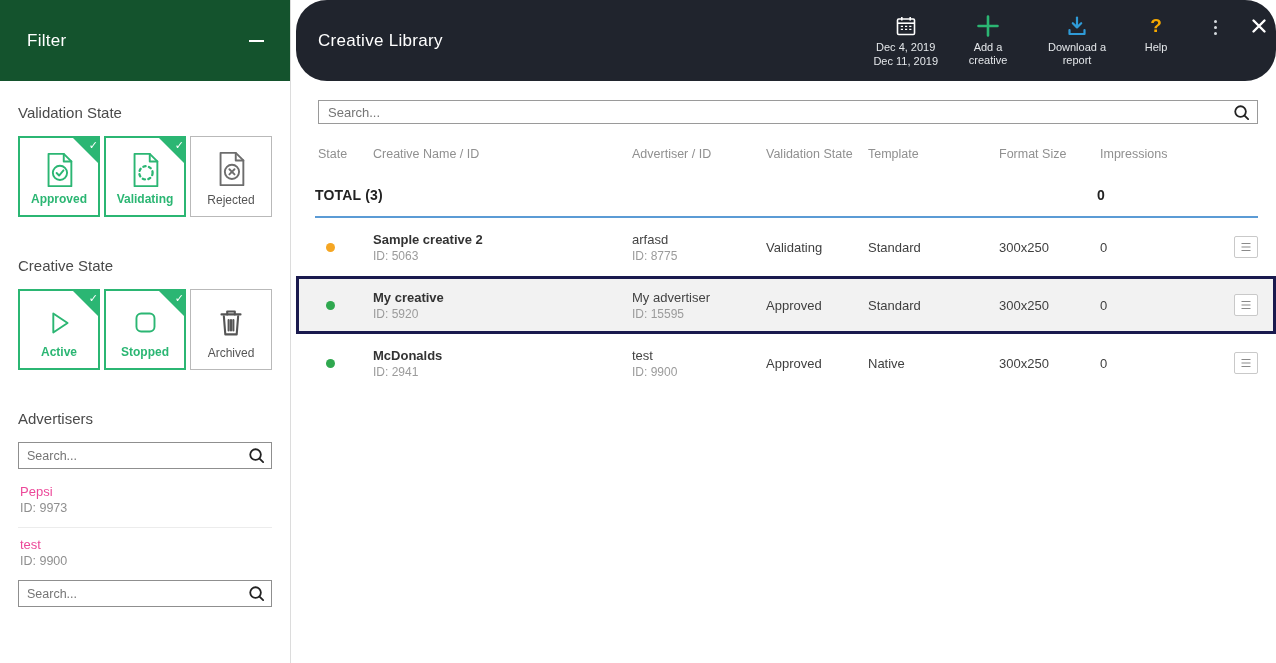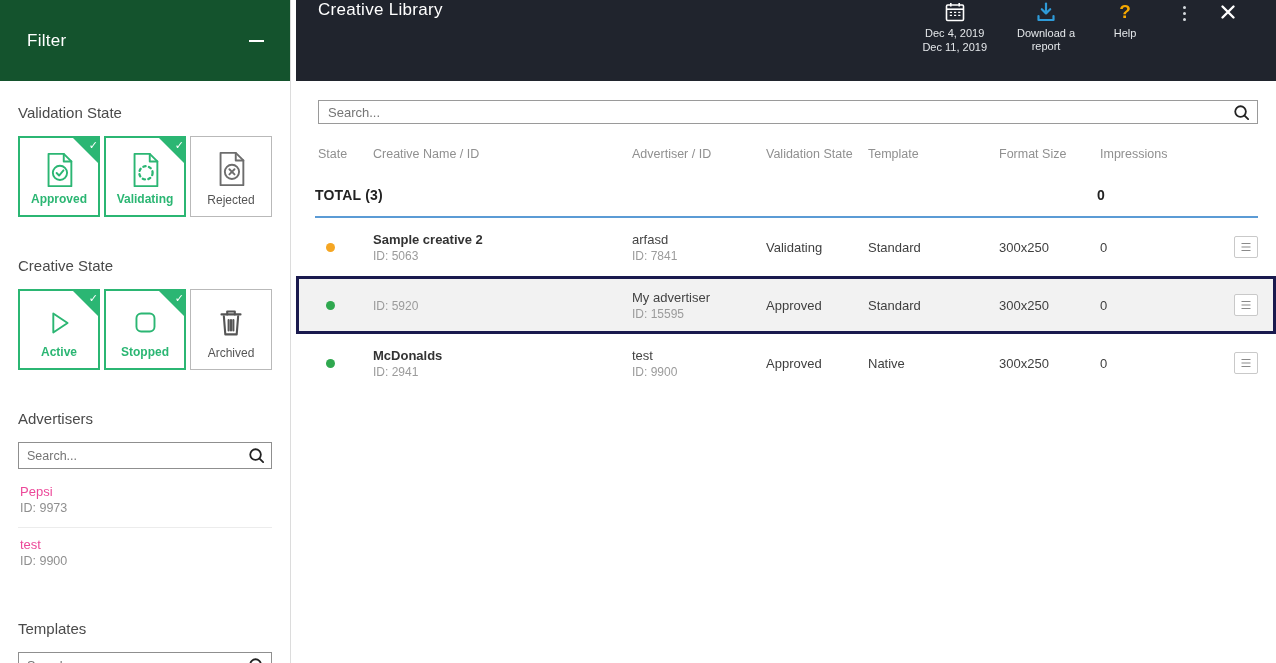--- a/index.html
+++ b/index.html
@@ -38,21 +38,21 @@
   .side-search .mag { position:absolute; right:6px; top:4px; line-height:0; cursor:pointer; }
 
   .side-item { padding:9px 2px 12px; border-bottom:1px solid #ececec; cursor:pointer; }
   .side-item:last-child { border-bottom:none; }
   .side-item .nm { display:block; font-size:13px; color:#ec4899; }
   .side-item .id { display:block; font-size:12.5px; color:#8f8f8f; margin-top:2px; }
 
   
   .main { flex:1 1 auto; display:flex; flex-direction:column; background:#fff; }
   .main-header { height:81px; flex:0 0 81px; background:#20242d; color:#fff;
-                 display:flex; padding:0 32px 0 22px; }
+                 display:flex; align-items:center; padding:0 1px 0 22px;border-radius:31px; }
   .main-title { font-size:17px; letter-spacing:.3px; }
   .header-actions { margin-left:auto; display:flex; align-items:flex-start; gap:8px; }
   .h-action { display:flex; flex-direction:column; align-items:center; gap:3px;
               min-width:72px; padding:0 6px; cursor:pointer; text-align:center; }
   .h-action .lbl { font-size:11px; line-height:13px; color:#e4e7ea; }
   .h-action .lbl.narrow { max-width:58px; }
   .h-action .lbl.mid { max-width:78px; }
   .h-icn { height:24px; display:flex; align-items:center; justify-content:center; line-height:0; }
   .qmark { color:#f5a800; font-size:19px; font-weight:700; line-height:24px; }
   .kebab { display:flex; flex-direction:column; gap:3px; padding:6px 10px; margin:0 6px 14px 14px; cursor:pointer; }
@@ -185,21 +185,20 @@
         <div class="side-item">
           <span class="nm">Pepsi</span>
           <span class="id">ID: 9973</span>
         </div>
         <div class="side-item">
           <span class="nm">test</span>
           <span class="id">ID: 9900</span>
         </div>
       </div>
 
-      <div class="section-title">Templates</div>
       <div class="side-search">
         <input type="text" placeholder="Search..." style="">
         <span class="mag">
           <svg width="19" height="19" viewBox="0 0 20 20" fill="none" stroke="#222" stroke-width="1.9" stroke-linecap="round">
             <circle cx="9" cy="9" r="5.6"></circle>
               <path d="M13.2 13.2 L17 17"></path>
           </svg></span>
       </div>
 
     </div>
@@ -218,20 +217,28 @@
               <rect x="2.5" y="4" width="17" height="15.5" rx="1.2"></rect>
               <path d="M2.5 8.2 H19.5"></path>
                 <path d="M6.8 2 V5.6 M15.2 2 V5.6"></path>
               <path d="M5.8 11.3 H8 M10 11.3 H12.2 M14.2 11.3 H16.4 M5.8 14.3 H8 M10 14.3 H12.2 M14.2 14.3 H16.4" stroke-width="1.3"></path>
             </svg>
             </span>
           <span class="lbl">Dec 4, 2019</span>
           <span class="lbl" style="margin-top:-2px">Dec 11, 2019</span>
         </div>
 
+        <div class="h-action">
+          <span class="h-icn">
+            <svg width="24" height="24" viewBox="0 0 24 24" fill="none" stroke="#2bb673" stroke-width="2.6" stroke-linecap="round">
+              <path d="M12 2.5 V21.5 M2.5 12 H21.5"></path>
+            </svg>
+            </span>
+          <span class="lbl narrow">Add a creative</span>
+        </div>
 
         <div class="h-action">
           <span class="h-icn">
             <svg width="22" height="22" viewBox="0 0 22 22" fill="none" stroke="#2f9bd8" stroke-width="2.2" stroke-linecap="round" stroke-linejoin="round">
               <path d="M11 2.5 V12"></path>
                 <path d="M6.8 8.2 L11 12.4 L15.2 8.2"></path>
               <path d="M3.5 15 V19 H18.5 V15"></path>
             </svg>
             </span>
           <span class="lbl mid">Download a report</span>
@@ -287,38 +294,39 @@
       <div>
 
         <div class="row grid-cols">
           <span><span class="dot" style="background-color: rgb(245, 166, 35);"></span></span>
           <span class="stack">
             <span class="row-name">Sample creative 2</span>
             <span class="row-id">ID: 5063</span>
           </span>
           <span class="stack">
             <span class="adv-name">arfasd</span>
-            <span class="row-id">ID: 7841</span>
+            <span class="row-id">ID: 8775</span>
           </span>
           <span class="cell-text">Validating</span>
           <span class="cell-text">Standard</span>
           <span class="cell-text">300x250</span>
           <span class="cell-text">0</span>
           <span class="menu-cell">
               <span class="row-menu">
             <svg width="12" height="10" viewBox="0 0 12 10" stroke="#8a8a8a" stroke-width="1.2">
                   <path d="M1.5 1.5 H10.5 M1.5 5 H10.5 M1.5 8.5 H10.5"></path>
                 </svg>
           </span>
             </span>
         </div>
 
         <div class="row grid-cols selected">
           <span><span class="dot" style="background-color: rgb(47, 168, 79);"></span></span>
           <span class="stack">
+            <span class="row-name">My creative</span>
             <span class="row-id">ID: 5920</span>
           </span>
           <span class="stack">
             <span class="adv-name">My advertiser</span>
             <span class="row-id">ID: 15595</span>
           </span>
           <span class="cell-text">Approved</span>
           <span class="cell-text">Standard</span>
           <span class="cell-text">300x250</span>
           <span class="cell-text">0</span>

